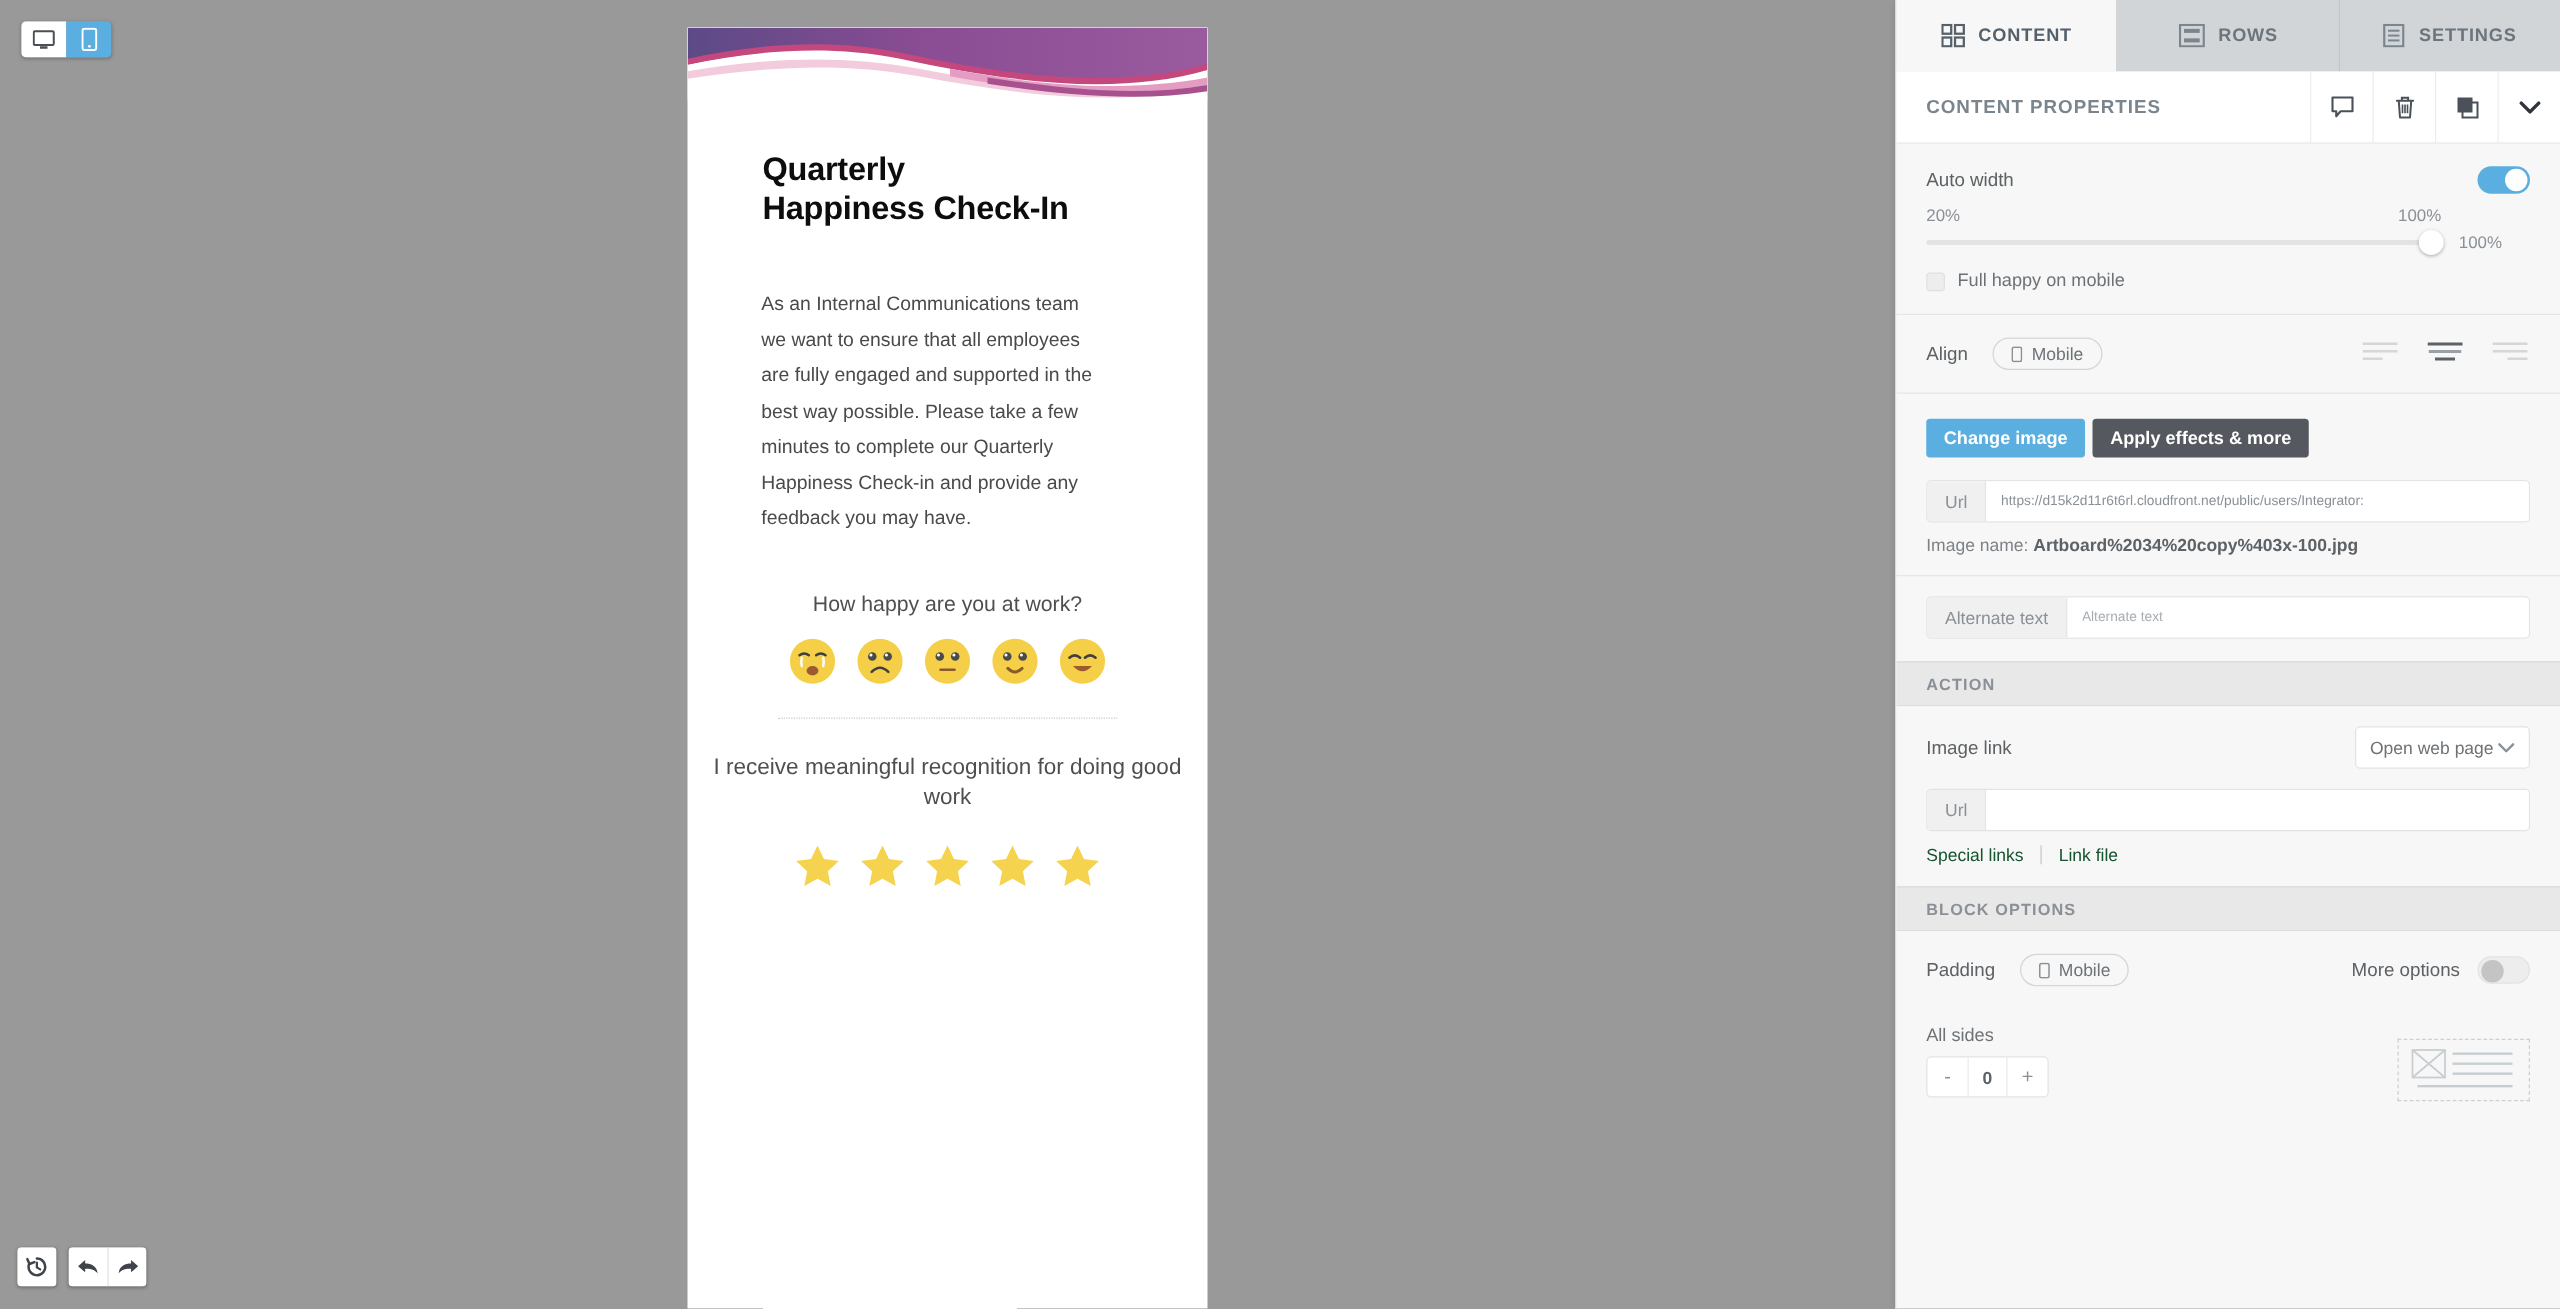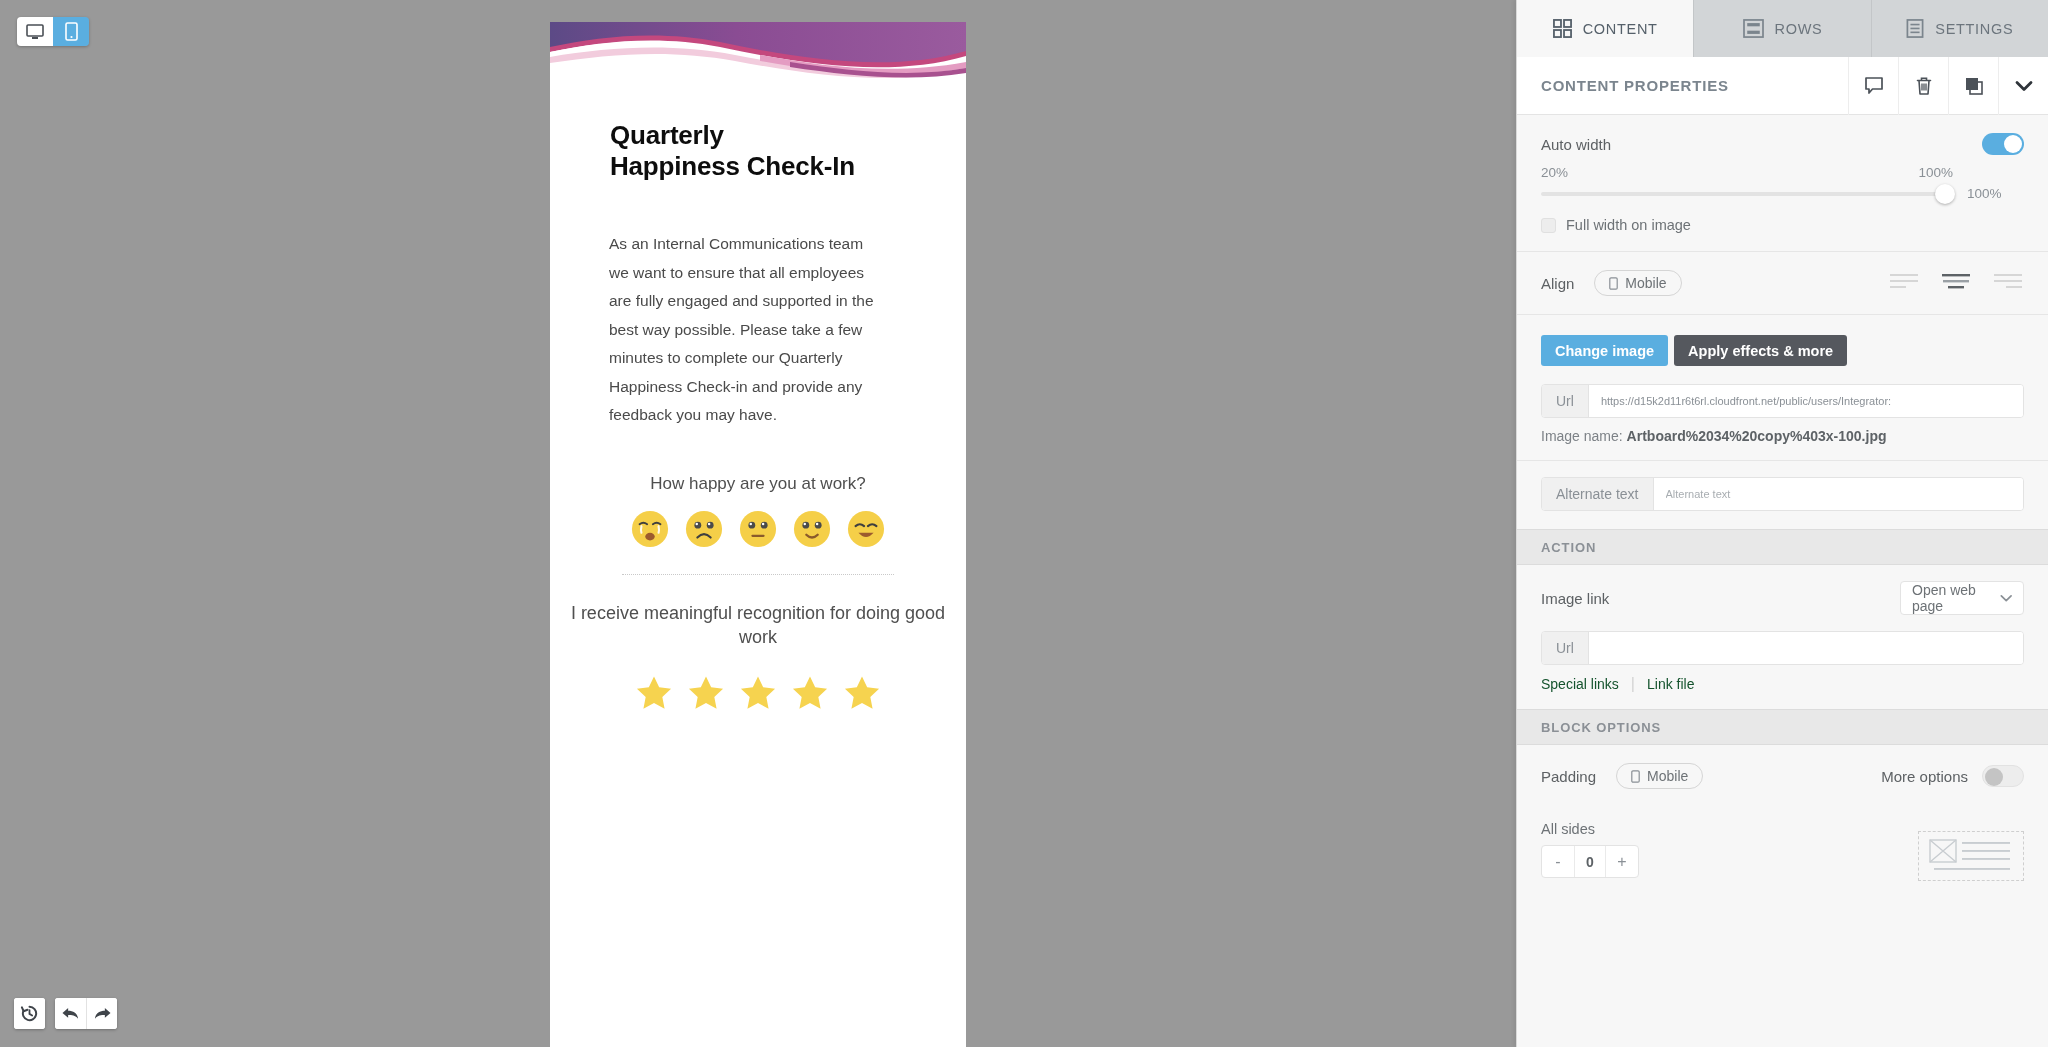--- a/index.html
+++ b/index.html
@@ -121,20 +121,21 @@
     position: absolute; right: 0; top: 0;
     width: 532px; height: 1047px;
     background: #f7f7f7;
     border-left: 1px solid #d9d9d9;
     overflow: hidden;
     box-shadow: -2px 0 4px rgba(0,0,0,.08);
   }
   .tabs {
     display: flex; height: 57px;
     background: #d8dadc;
+    font-weight: bold;
   }
   .tab {
     flex: 1;
     display: flex; align-items: center; justify-content: center;
     gap: 11px;
     font-size: 14.5px;
     letter-spacing: .7px;
     color: #6c757d;
     background: #d2d5d7;
     border-right: 1px solid #c3c6c8;
@@ -282,21 +283,21 @@
     background: #e8e8e8;
     display: flex; align-items: center;
     padding: 0 24px;
     font-size: 13px; font-weight: bold;
     letter-spacing: .9px; color: #8b9096;
     border-top: 1px solid #dcdcdc;
     border-bottom: 1px solid #dcdcdc;
   }
 
   .select {
-    width: 124px; height: 34px;
+    width: 140px; height: 34px;
     border: 1px solid #e3e3e3; border-radius: 4px;
     background: #fff;
     display: flex; align-items: center; justify-content: space-between;
     padding: 0 11px;
     font-size: 14px; color: #6d7276;
     cursor: pointer;
   }
 
   .link-row { display: flex; align-items: center; gap: 12px; padding: 10px 0 16px; }
   .link { font-size: 14px; color: #14532d; cursor: pointer; }
@@ -543,21 +544,21 @@
           <span>100%</span>
         </div>
         <div class="slider-wrap">
           <div class="slider-track">
             <div class="slider-knob"></div>
           </div>
           <span class="slider-value">100%</span>
         </div>
         <div class="checkbox-row">
           <span class="chk"></span>
-          <span class="chk-label">Full width on image</span>
+          <span class="chk-label">Full happy on mobile</span>
         </div>
       </div>
 
       <div class="section section-divider">
         <div class="row" style="min-height:62px;">
           <span class="row-label" style="margin-right:20px;">Align</span>
           <span class="pill">
             <svg width="9" height="13" viewBox="0 0 9 13">
                 <rect x="0.8" y="0.8" width="7.4" height="11.4" rx="1.2" fill="none" stroke="#8a9096" stroke-width="1.2"></rect>
               </svg>

